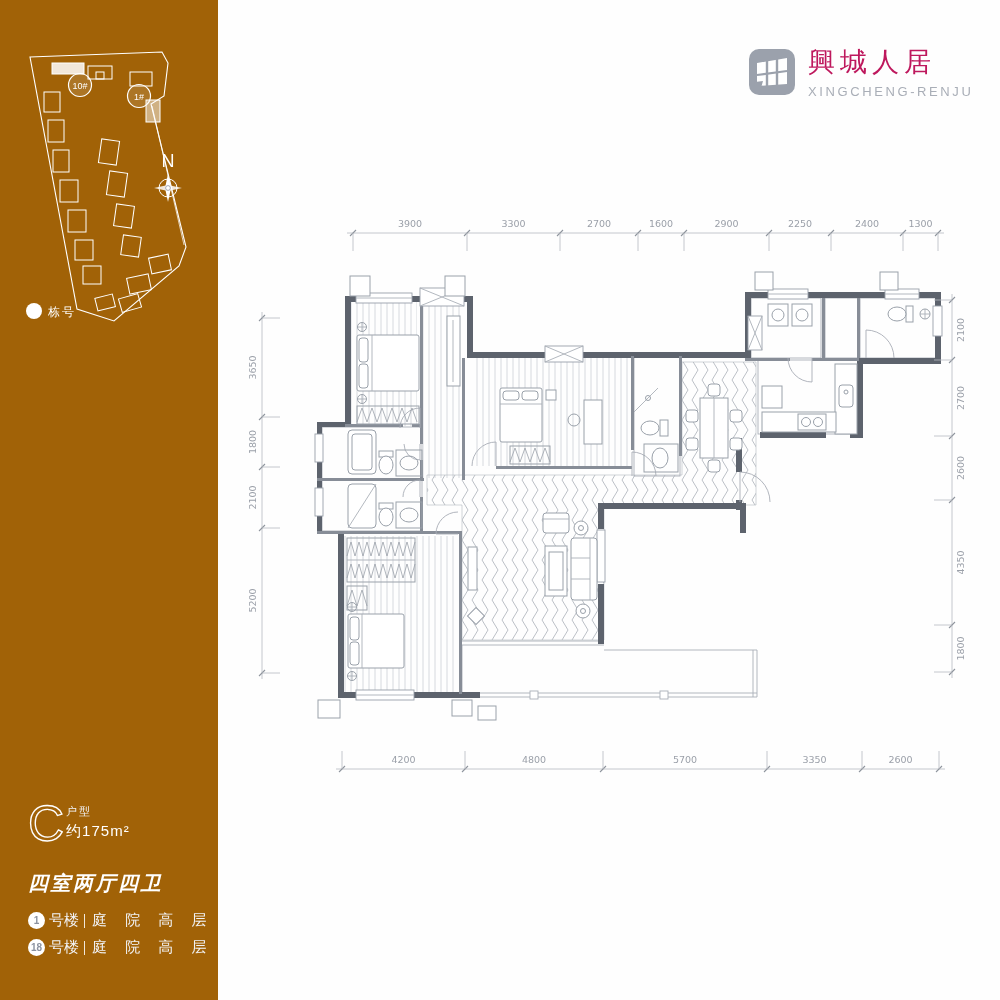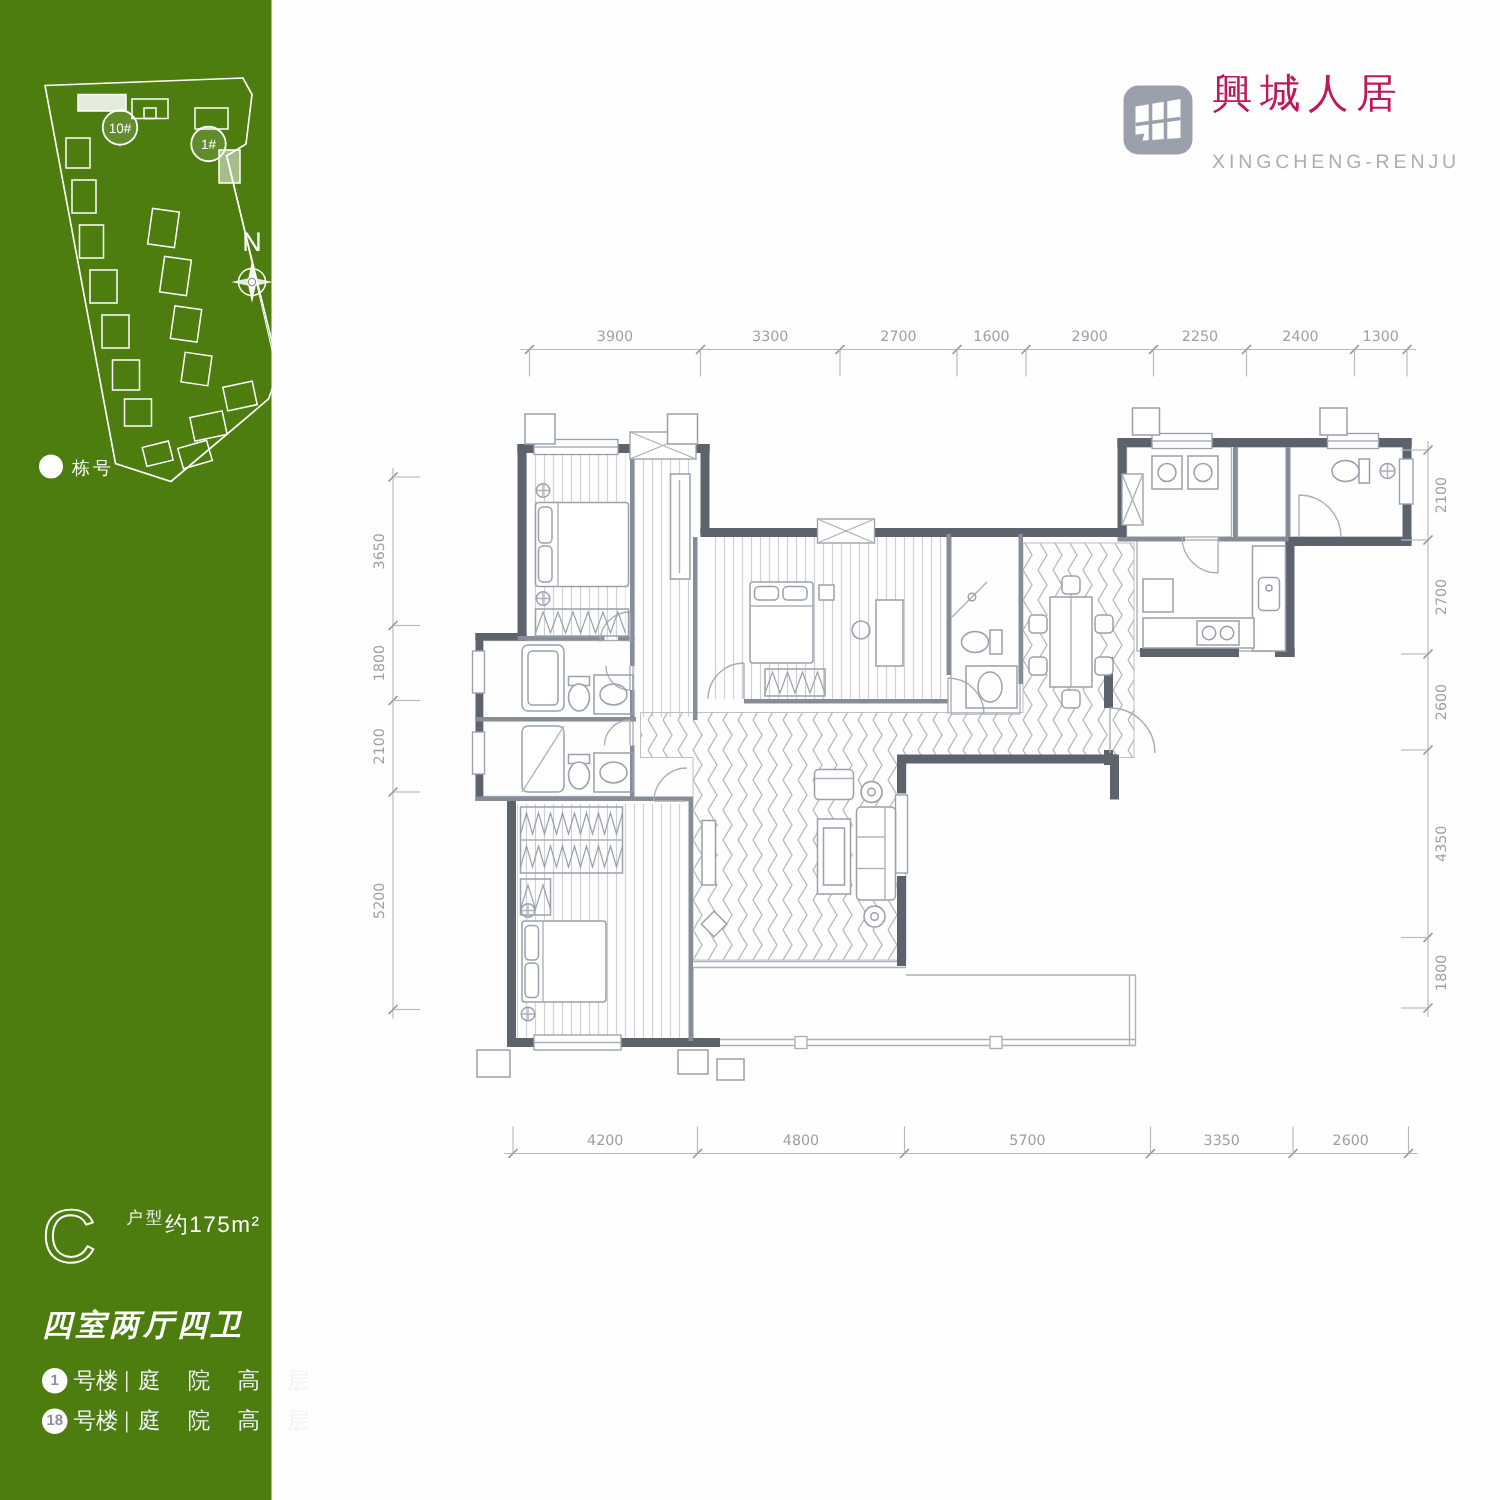--- a/index.html
+++ b/index.html
@@ -1,45 +1,45 @@
 <!DOCTYPE html>
 <html><head>
 <meta charset="utf-8">
 <style>
   html,body{margin:0;padding:0;}
   body{width:1000px;height:1000px;background:#fefefe;overflow:hidden;
        font-family:"Liberation Sans",sans-serif;position:relative;}
   .stage{position:absolute;inset:0;width:1000px;height:1000px;}
 
   
-  .sidebar{position:absolute;left:0;top:0;width:181px;height:1000px;background:#4d7c0f;}
+  .sidebar{position:absolute;left:0;top:0;width:218px;height:1000px;background:#a16207;}
   .siteplan{position:absolute;left:0;top:0;}
   .unit-info{position:absolute;left:28px;top:800px;color:#fff;width:190px;}
   .c-row{display:flex;align-items:flex-start;}
   .big-c{font-size:50px;line-height:48px;font-weight:400;color:transparent;
          -webkit-text-stroke:1.3px #ffffff;letter-spacing:0;}
-  .c-col{margin-left:20px;margin-top:4px;display:flex;flex-direction:row;}
+  .c-col{margin-left:2px;margin-top:4px;display:flex;flex-direction:column;}
   .ht{font-size:11px;letter-spacing:2px;color:#f2f3f6;}
   .area{font-size:15px;margin-top:3px;letter-spacing:1px;color:#ffffff;}
   .rooms{margin-top:22px;font-size:20px;font-weight:bold;letter-spacing:2.5px;color:#fff;font-style:italic;}
   .brow{margin-top:14px;display:flex;align-items:center;font-size:15px;color:#f2f3f6;}
   .brow + .brow{margin-top:8px;}
   .badge{display:inline-flex;align-items:center;justify-content:center;
          width:17px;height:17px;border-radius:50%;background:#fff;color:#8b92a0;
          font-size:10px;font-weight:bold;margin-right:4px;flex:0 0 auto;}
   .vline{display:inline-block;width:1px;height:14px;background:rgba(255,255,255,.85);
          margin:0 7px 0 5px;}
   .detail{letter-spacing:7px;white-space:nowrap;text-align:right;}
 
   
   .logo{position:absolute;left:748px;top:44px;display:flex;align-items:center;}
   .logo-icon{width:48px;height:48px;flex:0 0 auto;}
   .logo-txt{margin-left:12px;}
   .logo-cn{font-size:27px;color:#be185d;letter-spacing:5px;font-weight:500;}
-  .logo-en{font-size:13px;color:#a9aeb7;letter-spacing:2.6px;margin-top:20px;}
+  .logo-en{font-size:13px;color:#a9aeb7;letter-spacing:2.6px;margin-top:4px;}
 
   
   #plan-svg{position:absolute;left:0;top:0;}
   #plan-svg .dim line{stroke:#b6bac1;stroke-width:0.8;}
   #plan-svg .dim .slash{stroke:#8f959e;stroke-width:1.1;}
   #plan-svg .dim text{fill:#9ba0a9;font-size:9.5px;font-family:"DejaVu Sans",sans-serif;}
   .furn{stroke:#9aa1aa;stroke-width:1;fill:#ffffff;}
   .furn-open{stroke:#9aa1aa;stroke-width:1;fill:none;}
   .lightline{stroke:#aab0b8;stroke-width:0.9;fill:none;}
   .zig{stroke:#9aa1aa;stroke-width:0.8;fill:none;}

